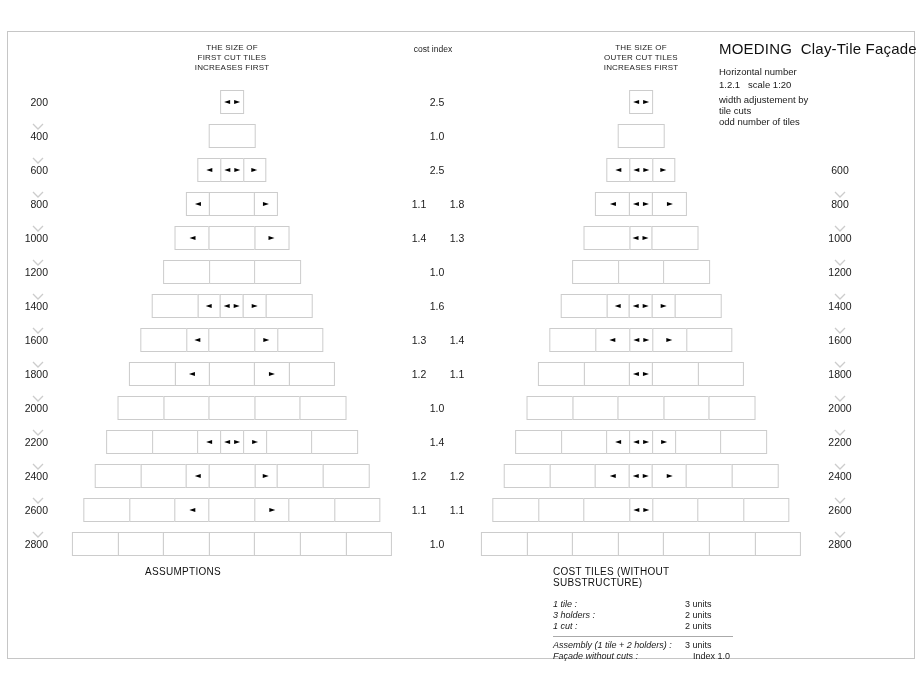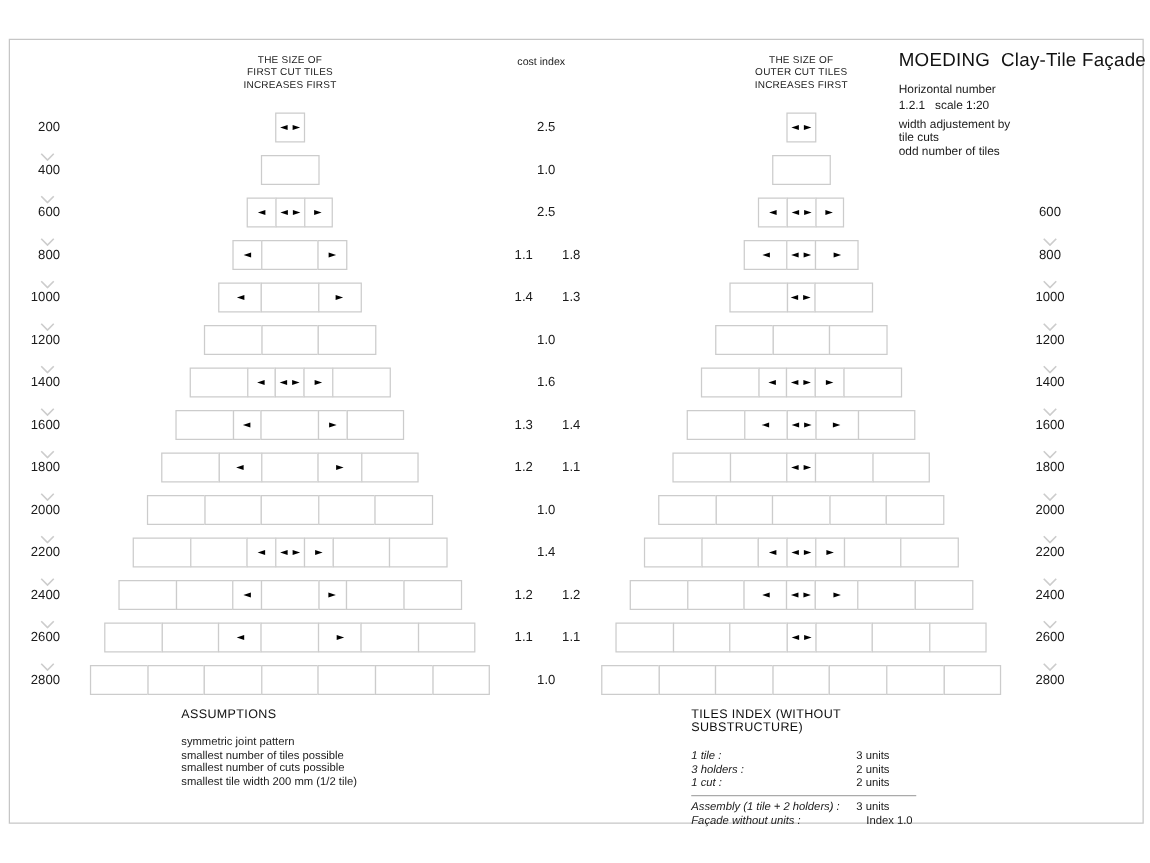--- a/index.html
+++ b/index.html
@@ -468,44 +468,38 @@
       <div class="tile" style="width: 46.6px;"></div>
       <div class="tile" style="width: 46.6px;"></div>
       <div class="tile" style="width: 46.6px;"></div>
       <div class="tile" style="width: 46.6px;"></div>
     </div>
     <div class="cost" style="left: 417px; top: 532px;">1.0</div>
   </div>
 
 <div class="assump">
   <div class="block-heading">ASSUMPTIONS</div>
-  <div class="assump-lines">
-    <div>symmetric joint pattern</div>
-    <div>smallest number of tiles possible</div>
-    <div>smallest number of cuts possible</div>
-    <div>smallest tile width 200 mm (1/2 tile)</div>
-  </div>
 </div>
 
 <div class="costblock">
-  <div class="block-heading">TILES INDEX (WITHOUT SUBSTRUCTURE)</div>
+  <div class="block-heading">COST TILES (WITHOUT SUBSTRUCTURE)</div>
   <div class="crow">
     <div class="c1">1 tile :</div>
     <div class="c2">3 units</div>
   </div>
   <div class="crow">
     <div class="c1">3 holders :</div>
     <div class="c2">2 units</div>
   </div>
   <div class="crow">
     <div class="c1">1 cut :</div>
     <div class="c2">2 units</div>
   </div>
   <hr class="cdivider">
   <div class="crow">
     <div class="c1">Assembly (1 tile + 2 holders) :</div>
     <div class="c2">3 units</div>
   </div>
   <div class="crow">
-    <div class="c1">Façade without units :</div>
+    <div class="c1">Façade without cuts :</div>
     <div class="c2 c2-indent">Index 1.0</div>
   </div>
 </div>
 
 </body></html>

